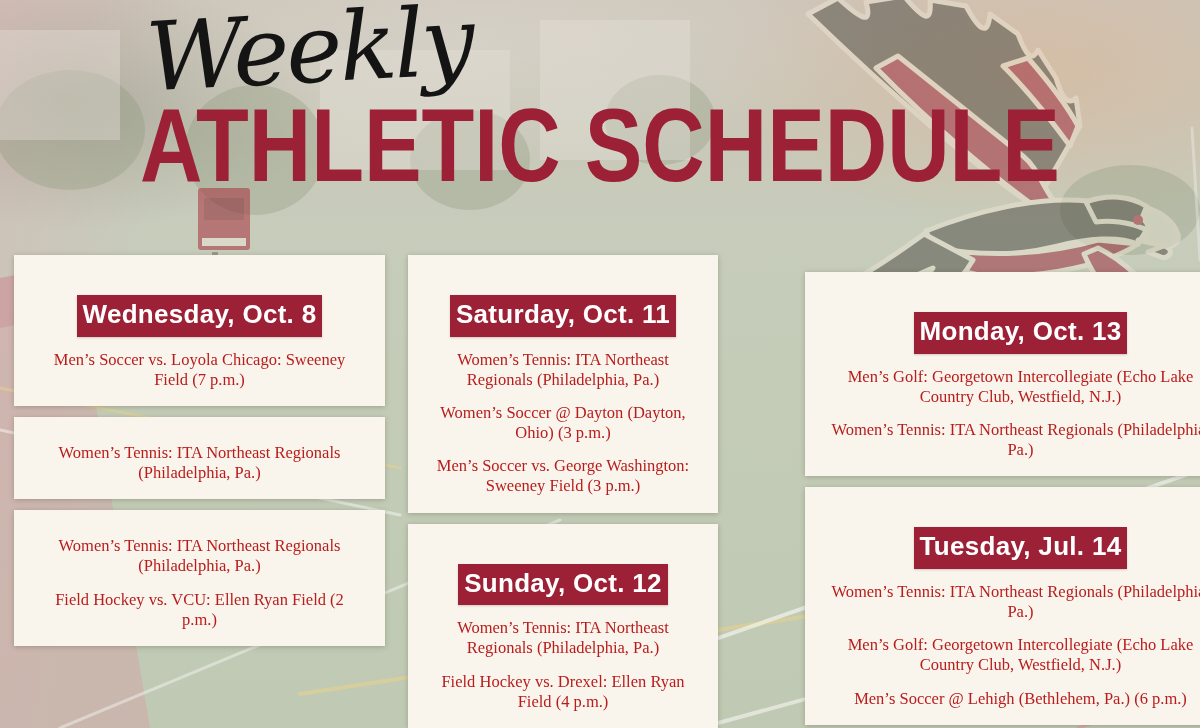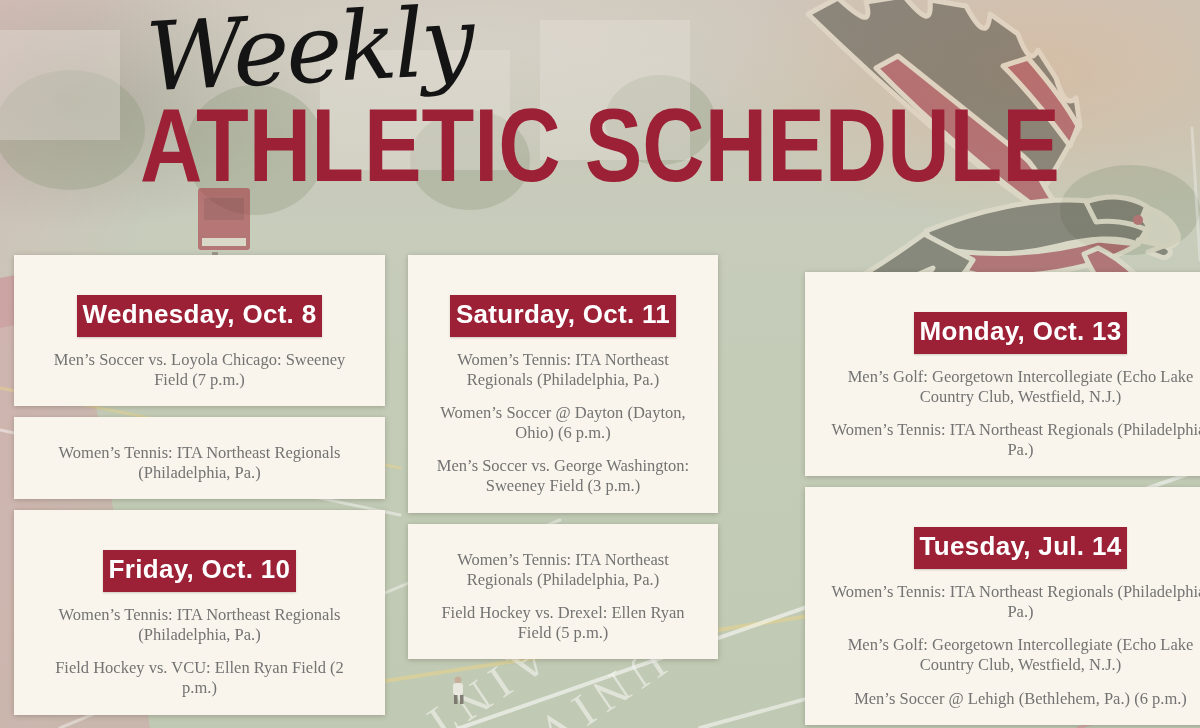--- a/index.html
+++ b/index.html
@@ -37,21 +37,21 @@
     box-shadow:0 1px 5px rgba(60,50,40,.28);
     padding:13px 26px 16px;text-align:center;
   }
   .date-bar{
     display:inline-block;background:var(--crimson,#9d2136);color:#fff;
     font-size:26px;font-weight:bold;line-height:1.3;padding:3px 6px 5px;
     box-shadow:0 1px 2px rgba(0,0,0,.18);letter-spacing:.3px;margin-top:27px;
   }
   .event{
     margin:13px 0 0;font-family:"Liberation Serif",serif;
-    font-size:16.5px;line-height:1.22;color:#737373;
+    font-size:16.5px;line-height:1.22;color:#b91c1c;
   }
 </style>
 </head>
 <body>
 
 <div id="stage">
 
   <div class="wash wash1"></div>
   <div class="wash wash2"></div>
   <div class="wash wash3"></div>
@@ -126,24 +126,24 @@
   </svg>
 
   <div class="weekly">Weekly</div>
   <svg class="main-title" width="930" height="100" viewBox="0 0 930 100">
     <text x="0" y="87" textLength="920" lengthAdjust="spacingAndGlyphs" font-family="Liberation Sans, sans-serif" font-weight="bold" font-size="103" fill="#9D2136">ATHLETIC SCHEDULE</text>
   </svg>
 
   <div class="col col0">
       <section class="card"><div class="date-bar"><span>Wednesday, Oct. 8</span></div><p class="event">Men’s Soccer vs. Loyola Chicago: Sweeney Field (7 p.m.)</p></section>
       <section class="card"><p class="event">Women’s Tennis: ITA Northeast Regionals (Philadelphia, Pa.)</p></section>
-      <section class="card"><div class="date-bar"><span>Friday, Oct. 10</span></div><p class="event">Women’s Tennis: ITA Northeast Regionals (Philadelphia, Pa.)</p><p class="event">Field Hockey vs. VCU: Ellen Ryan Field (2 p.m.)</p></section>
+      <section class="card"><p class="event">Women’s Tennis: ITA Northeast Regionals (Philadelphia, Pa.)</p><p class="event">Field Hockey vs. VCU: Ellen Ryan Field (2 p.m.)</p></section>
     </div>
   <div class="col col1">
-      <section class="card"><div class="date-bar"><span>Saturday, Oct. 11</span></div><p class="event">Women’s Tennis: ITA Northeast Regionals (Philadelphia, Pa.)</p><p class="event">Women’s Soccer @ Dayton (Dayton, Ohio) (6 p.m.)</p><p class="event">Men’s Soccer vs. George Washington: Sweeney Field (3 p.m.)</p></section>
-      <section class="card"><p class="event">Women’s Tennis: ITA Northeast Regionals (Philadelphia, Pa.)</p><p class="event">Field Hockey vs. Drexel: Ellen Ryan Field (5 p.m.)</p></section>
+      <section class="card"><div class="date-bar"><span>Saturday, Oct. 11</span></div><p class="event">Women’s Tennis: ITA Northeast Regionals (Philadelphia, Pa.)</p><p class="event">Women’s Soccer @ Dayton (Dayton, Ohio) (3 p.m.)</p><p class="event">Men’s Soccer vs. George Washington: Sweeney Field (3 p.m.)</p></section>
+      <section class="card"><div class="date-bar"><span>Sunday, Oct. 12</span></div><p class="event">Women’s Tennis: ITA Northeast Regionals (Philadelphia, Pa.)</p><p class="event">Field Hockey vs. Drexel: Ellen Ryan Field (4 p.m.)</p></section>
     </div>
   <div class="col col2">
       <section class="card"><div class="date-bar"><span>Monday, Oct. 13</span></div><p class="event">Men’s Golf: Georgetown Intercollegiate (Echo Lake Country Club, Westfield, N.J.)</p><p class="event">Women’s Tennis: ITA Northeast Regionals (Philadelphia, Pa.)</p></section>
       <section class="card"><div class="date-bar"><span>Tuesday, Jul. 14</span></div><p class="event">Women’s Tennis: ITA Northeast Regionals (Philadelphia, Pa.)</p><p class="event">Men’s Golf: Georgetown Intercollegiate (Echo Lake Country Club, Westfield, N.J.)</p><p class="event">Men’s Soccer @ Lehigh (Bethlehem, Pa.) (6 p.m.)</p></section>
     </div>
 
 </div>
 
 </body></html>

